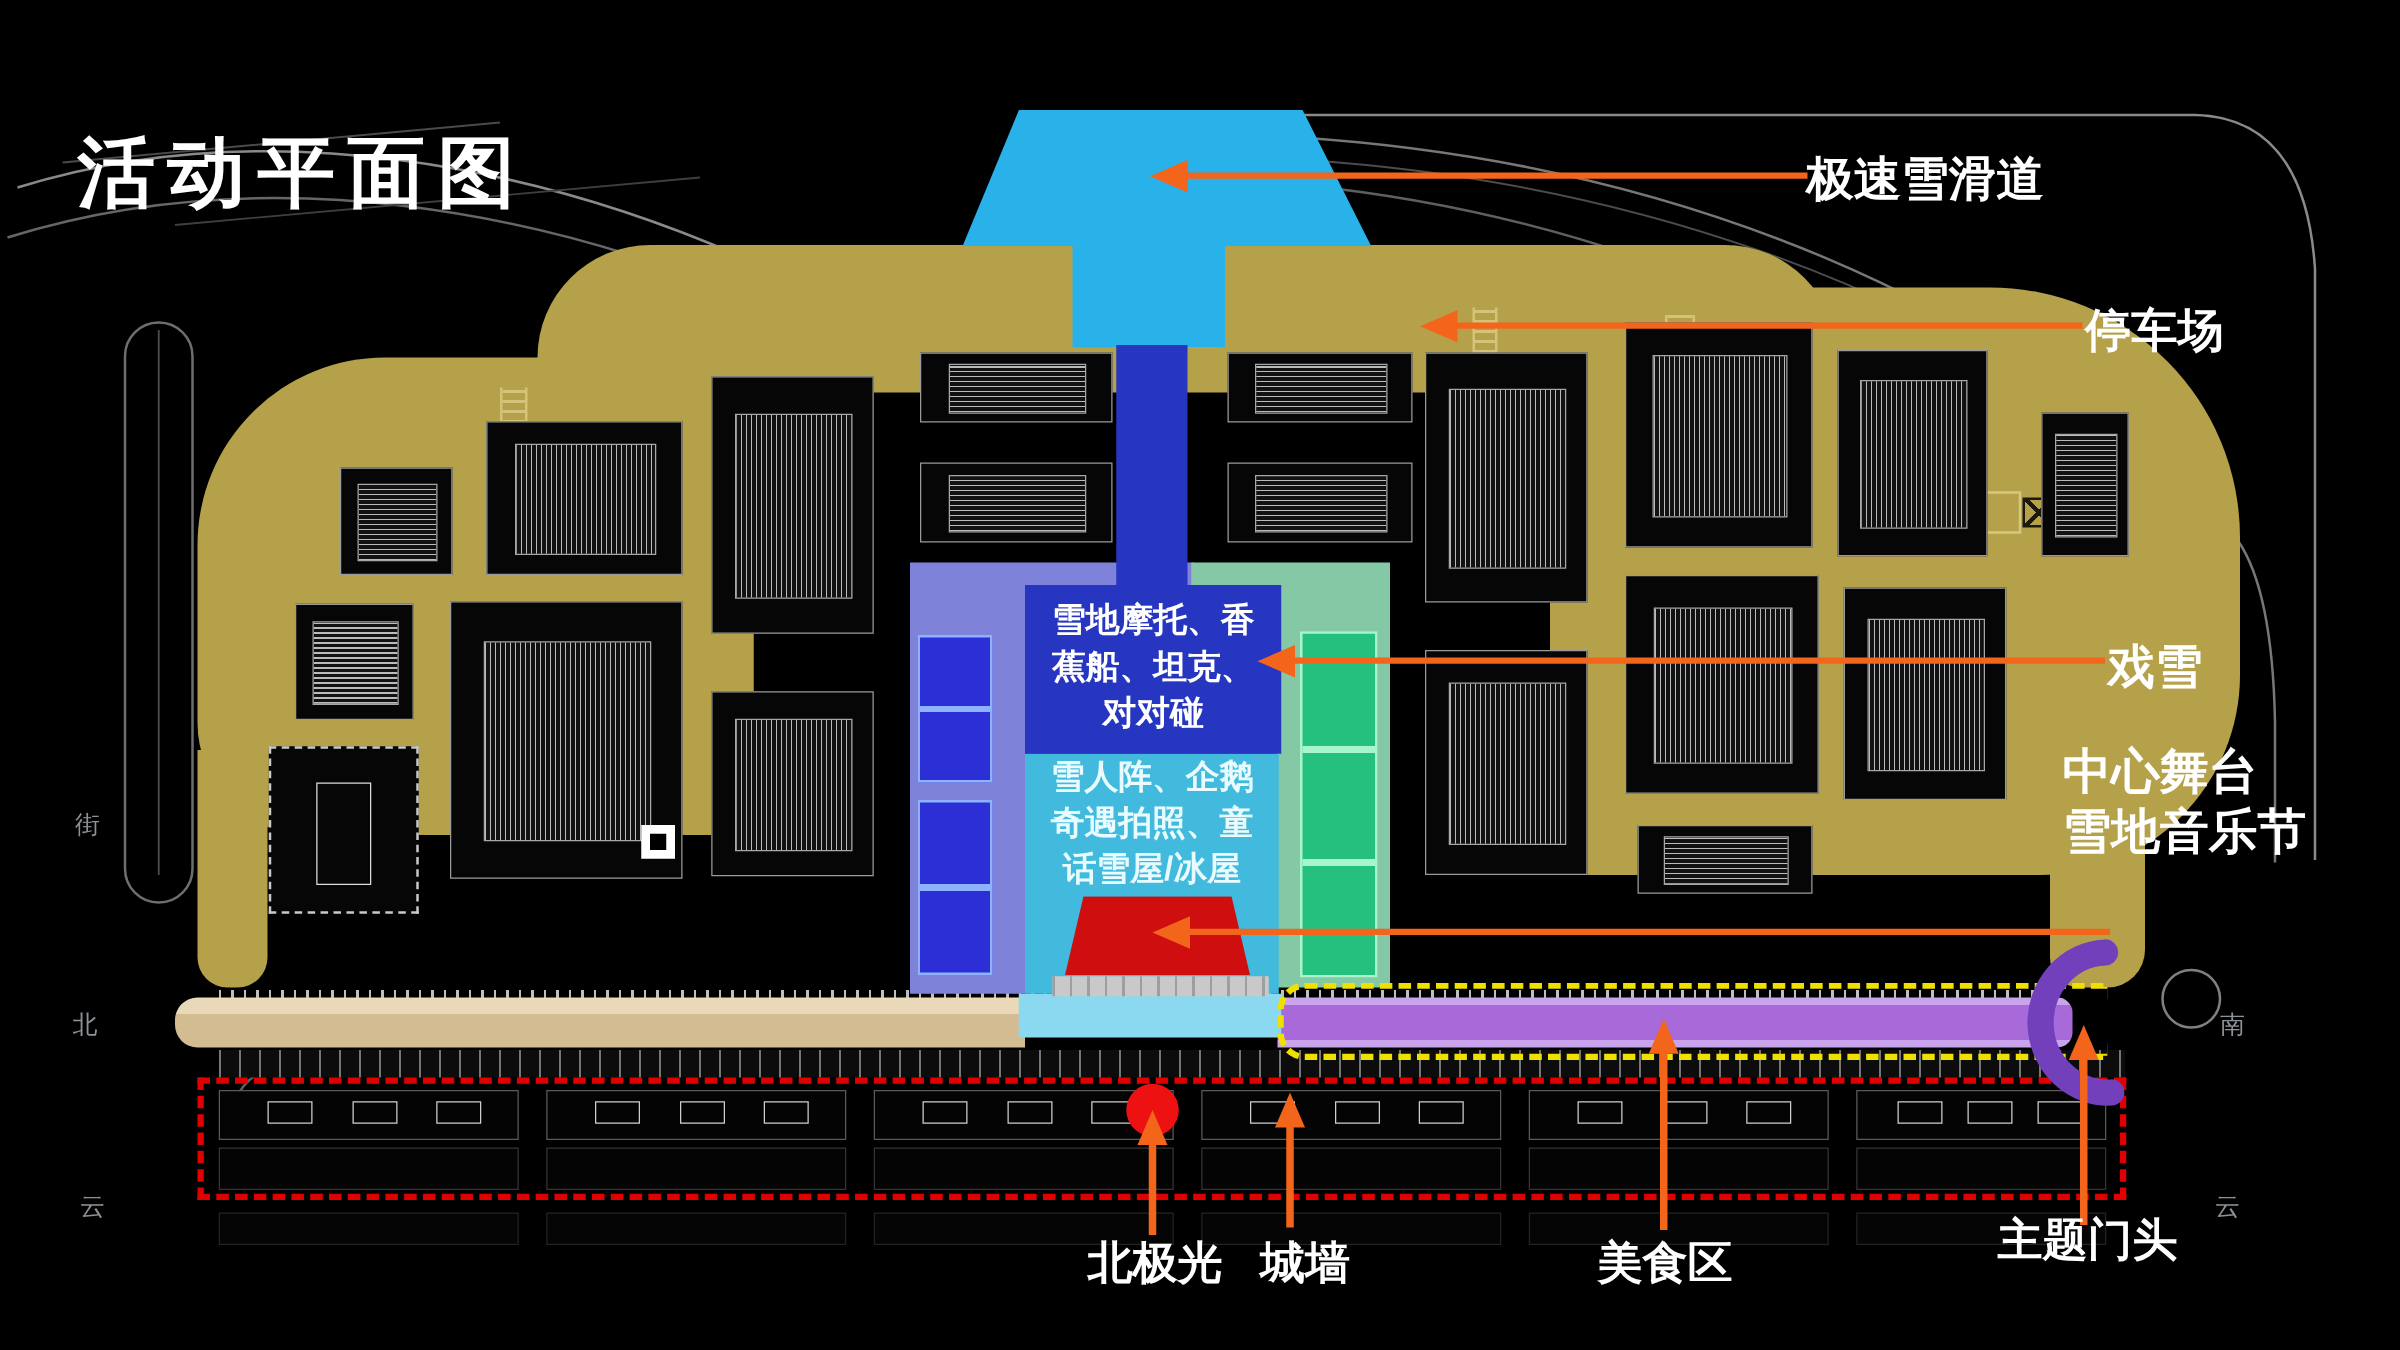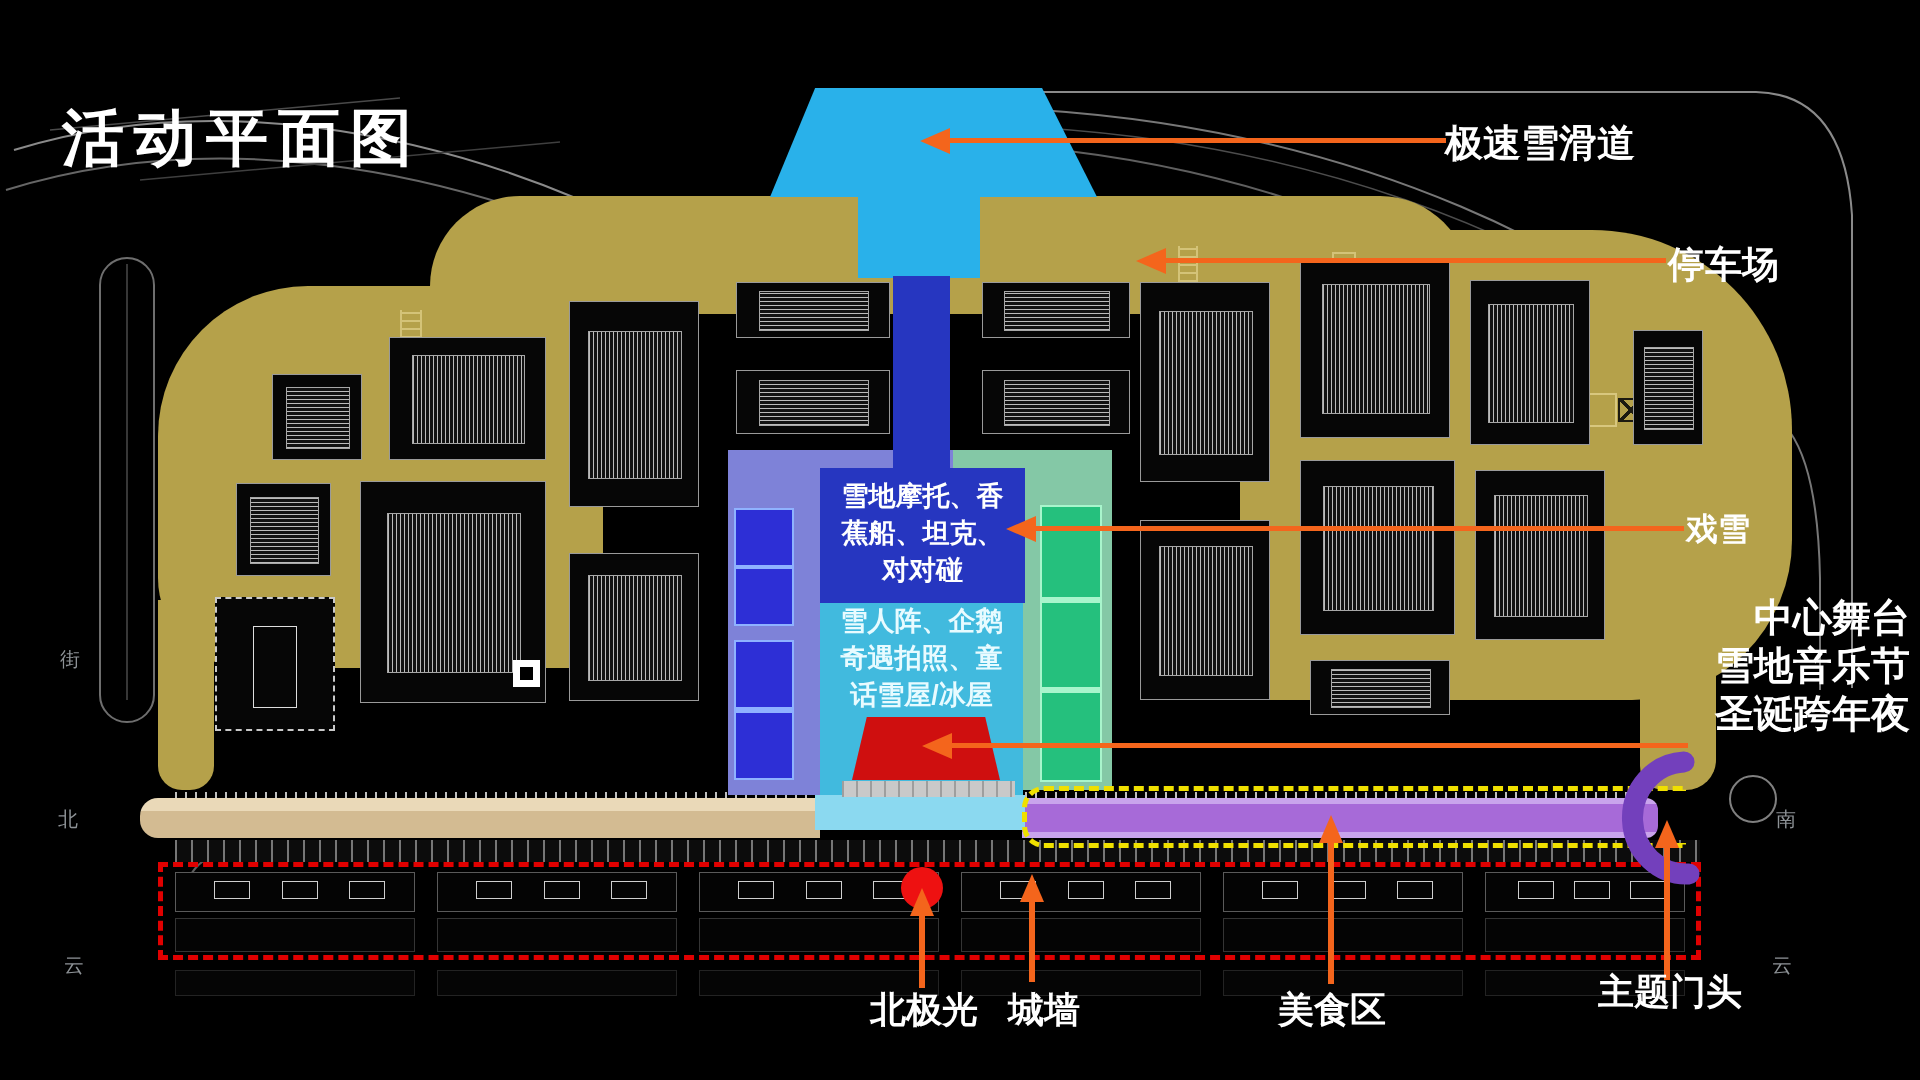--- a/index.html
+++ b/index.html
@@ -2,21 +2,21 @@
 <html style="--orange: #f4651c; --reddash: #e00000; --yellow: #f0e000; --sky: #29b1ea; --royal: #2636c0; --cyanbox: #41bade; --lightcyan: #8bd9f0; --periwinkle: #7e82d8; --innerblue: #2d2fd6; --greenlight: #84c8a6; --greenbright: #25c07d; --purplestrip: #a76ad8; --purplelight: #c9a4ec; --gatepurple: #7340bc; --stagered: #cf0f0f; --dotred: #ee1111; --tan: #b5a14a; --roadtan: #d8c29c;"><head>
 <meta charset="utf-8">
 <style>
   html,body{margin:0;padding:0;background:#000;}
   .stage{position:relative;width:1920px;height:1080px;background:#000;overflow:hidden;
          font-family:"Liberation Sans","DejaVu Sans",sans-serif;}
   .abs{position:absolute;}
   
   .title{color:#fff;font-size:62px;font-weight:bold;letter-spacing:10px;}
   .callout{color:#fff;font-size:37px;font-weight:bold;white-space:nowrap;}
-  .stage-block{color:#fff;font-size:39px;font-weight:bold;text-align:right;line-height:48px;white-space:nowrap;}
+  .stage-block{color:#fff;font-size:39px;font-weight:bold;text-align:left;line-height:48px;white-space:nowrap;}
   .bottom-label{color:#fff;font-size:36px;font-weight:bold;text-align:right;white-space:nowrap;}
   .tiny-gray{color:#8d9296;font-size:20px;}
   
   .tan{background:var(--tan);}
   .zone-text{color:#fff;font-size:27px;font-weight:bold;text-align:center;line-height:37px;}
   
   .bld{position:absolute;background:#060606;border:1px solid #9a9a9a;box-sizing:border-box;}
   .bld.dotted{border:2px dashed #c9c9c9;}
   .hv,.hh{position:absolute;border:1px solid #b9b9b9;opacity:.9;}
   .hv{background:repeating-linear-gradient(90deg,#cfcfcf 0 1px,#141414 1px 4px);}
@@ -259,26 +259,25 @@
   <div class="ahead-up" style="left:1319px;top:815px;"></div>
   <div class="aline-v" style="left:1328px;top:839px;height:145px;"></div>
 
   <div class="ahead-up" style="left:1655px;top:820px;"></div>
   <div class="aline-v" style="left:1664px;top:844px;height:136px;"></div>
 
   <div class="abs title" style="left:62px;top:96px;">活动平面图</div>
 
   <div class="abs callout" style="left:1445px;top:118px;font-size:38px;">极速雪滑道</div>
   <div class="abs callout" style="left:1668px;top:240px;">停车场</div>
-  <div class="abs callout" style="left:1686px;top:508px;font-size:32px;">戏雪</div>
+  <div class="abs callout" style="left:1686px;top:508px;font-size:38px;">戏雪</div>
 
   <div class="abs stage-block" style="left:1650px;top:594px;width:260px;">
     <div>中心舞台</div>
     <div>雪地音乐节</div>
-    <div>圣诞跨年夜</div>
   </div>
 
   <div class="abs bottom-label" style="left:866px;top:986px;width:112px;">北极光</div>
   <div class="abs bottom-label" style="left:1004px;top:986px;width:76px;">城墙</div>
   <div class="abs bottom-label" style="left:1276px;top:986px;width:110px;">美食区</div>
   <div class="abs bottom-label" style="left:1596px;top:968px;width:146px;">主题门头</div>
 
   <div class="abs tiny-gray" style="left:60px;top:646px;">街</div>
   <div class="abs tiny-gray" style="left:58px;top:806px;">北</div>
   <div class="abs tiny-gray" style="left:64px;top:952px;">云</div>

